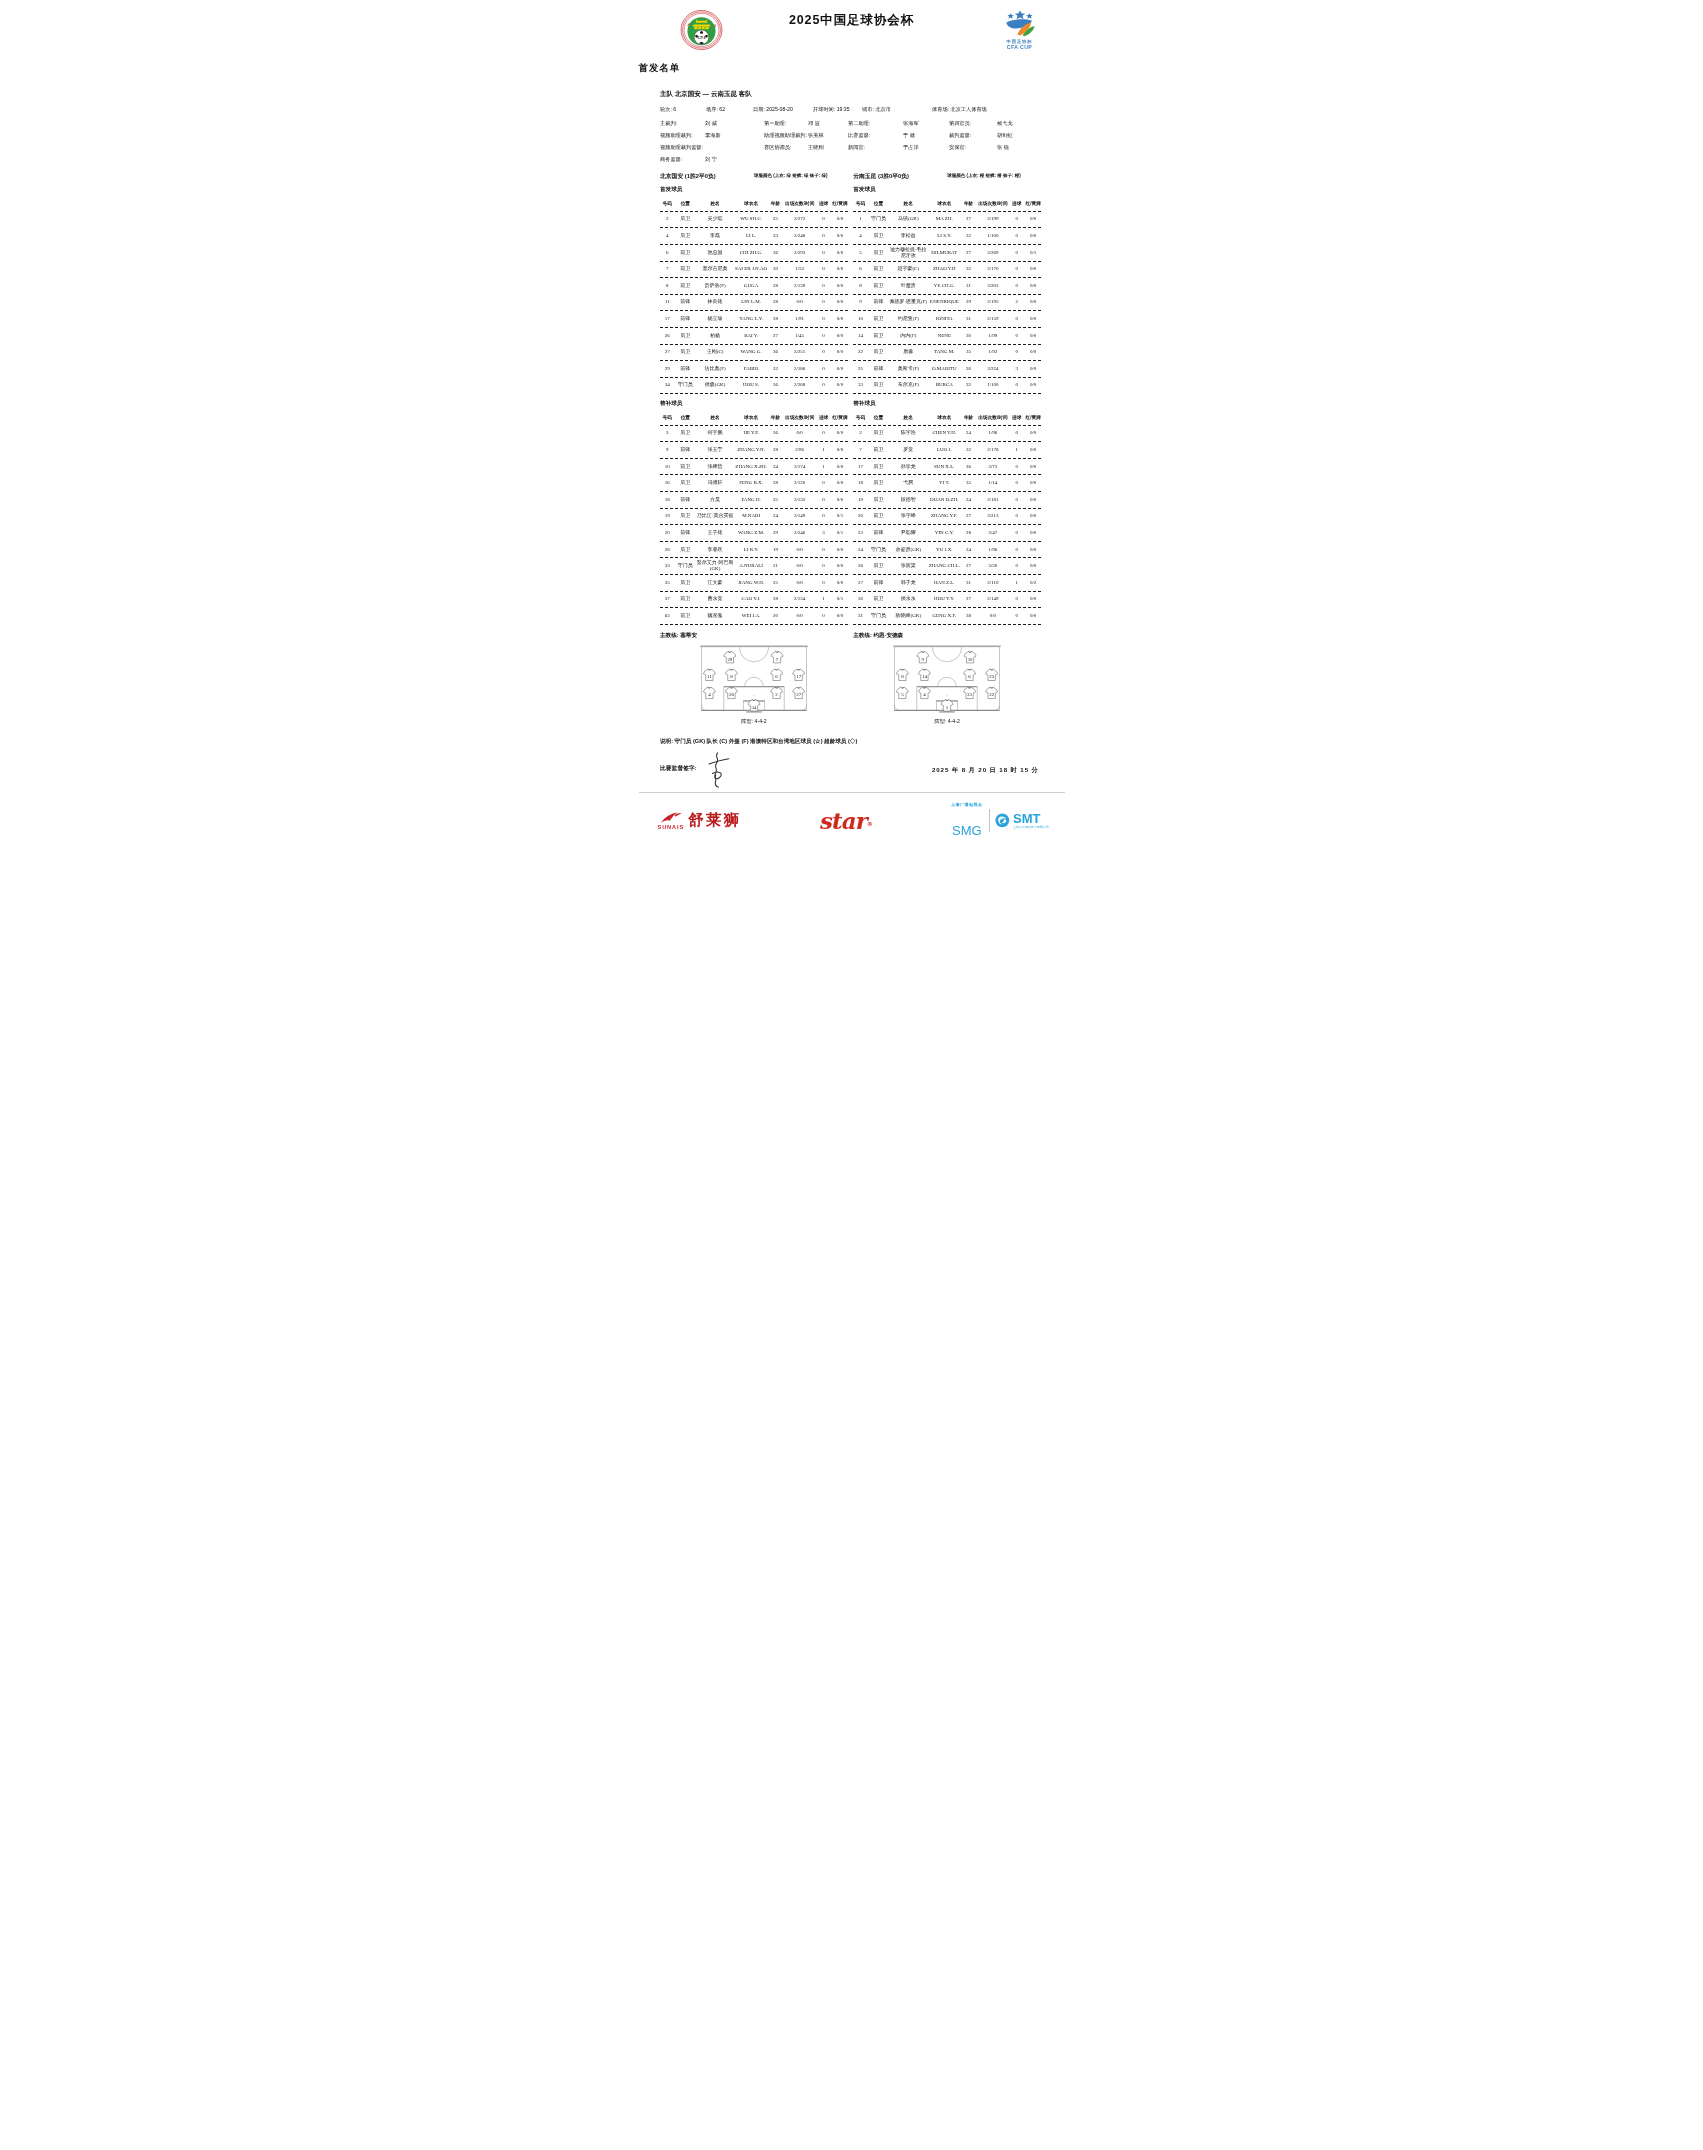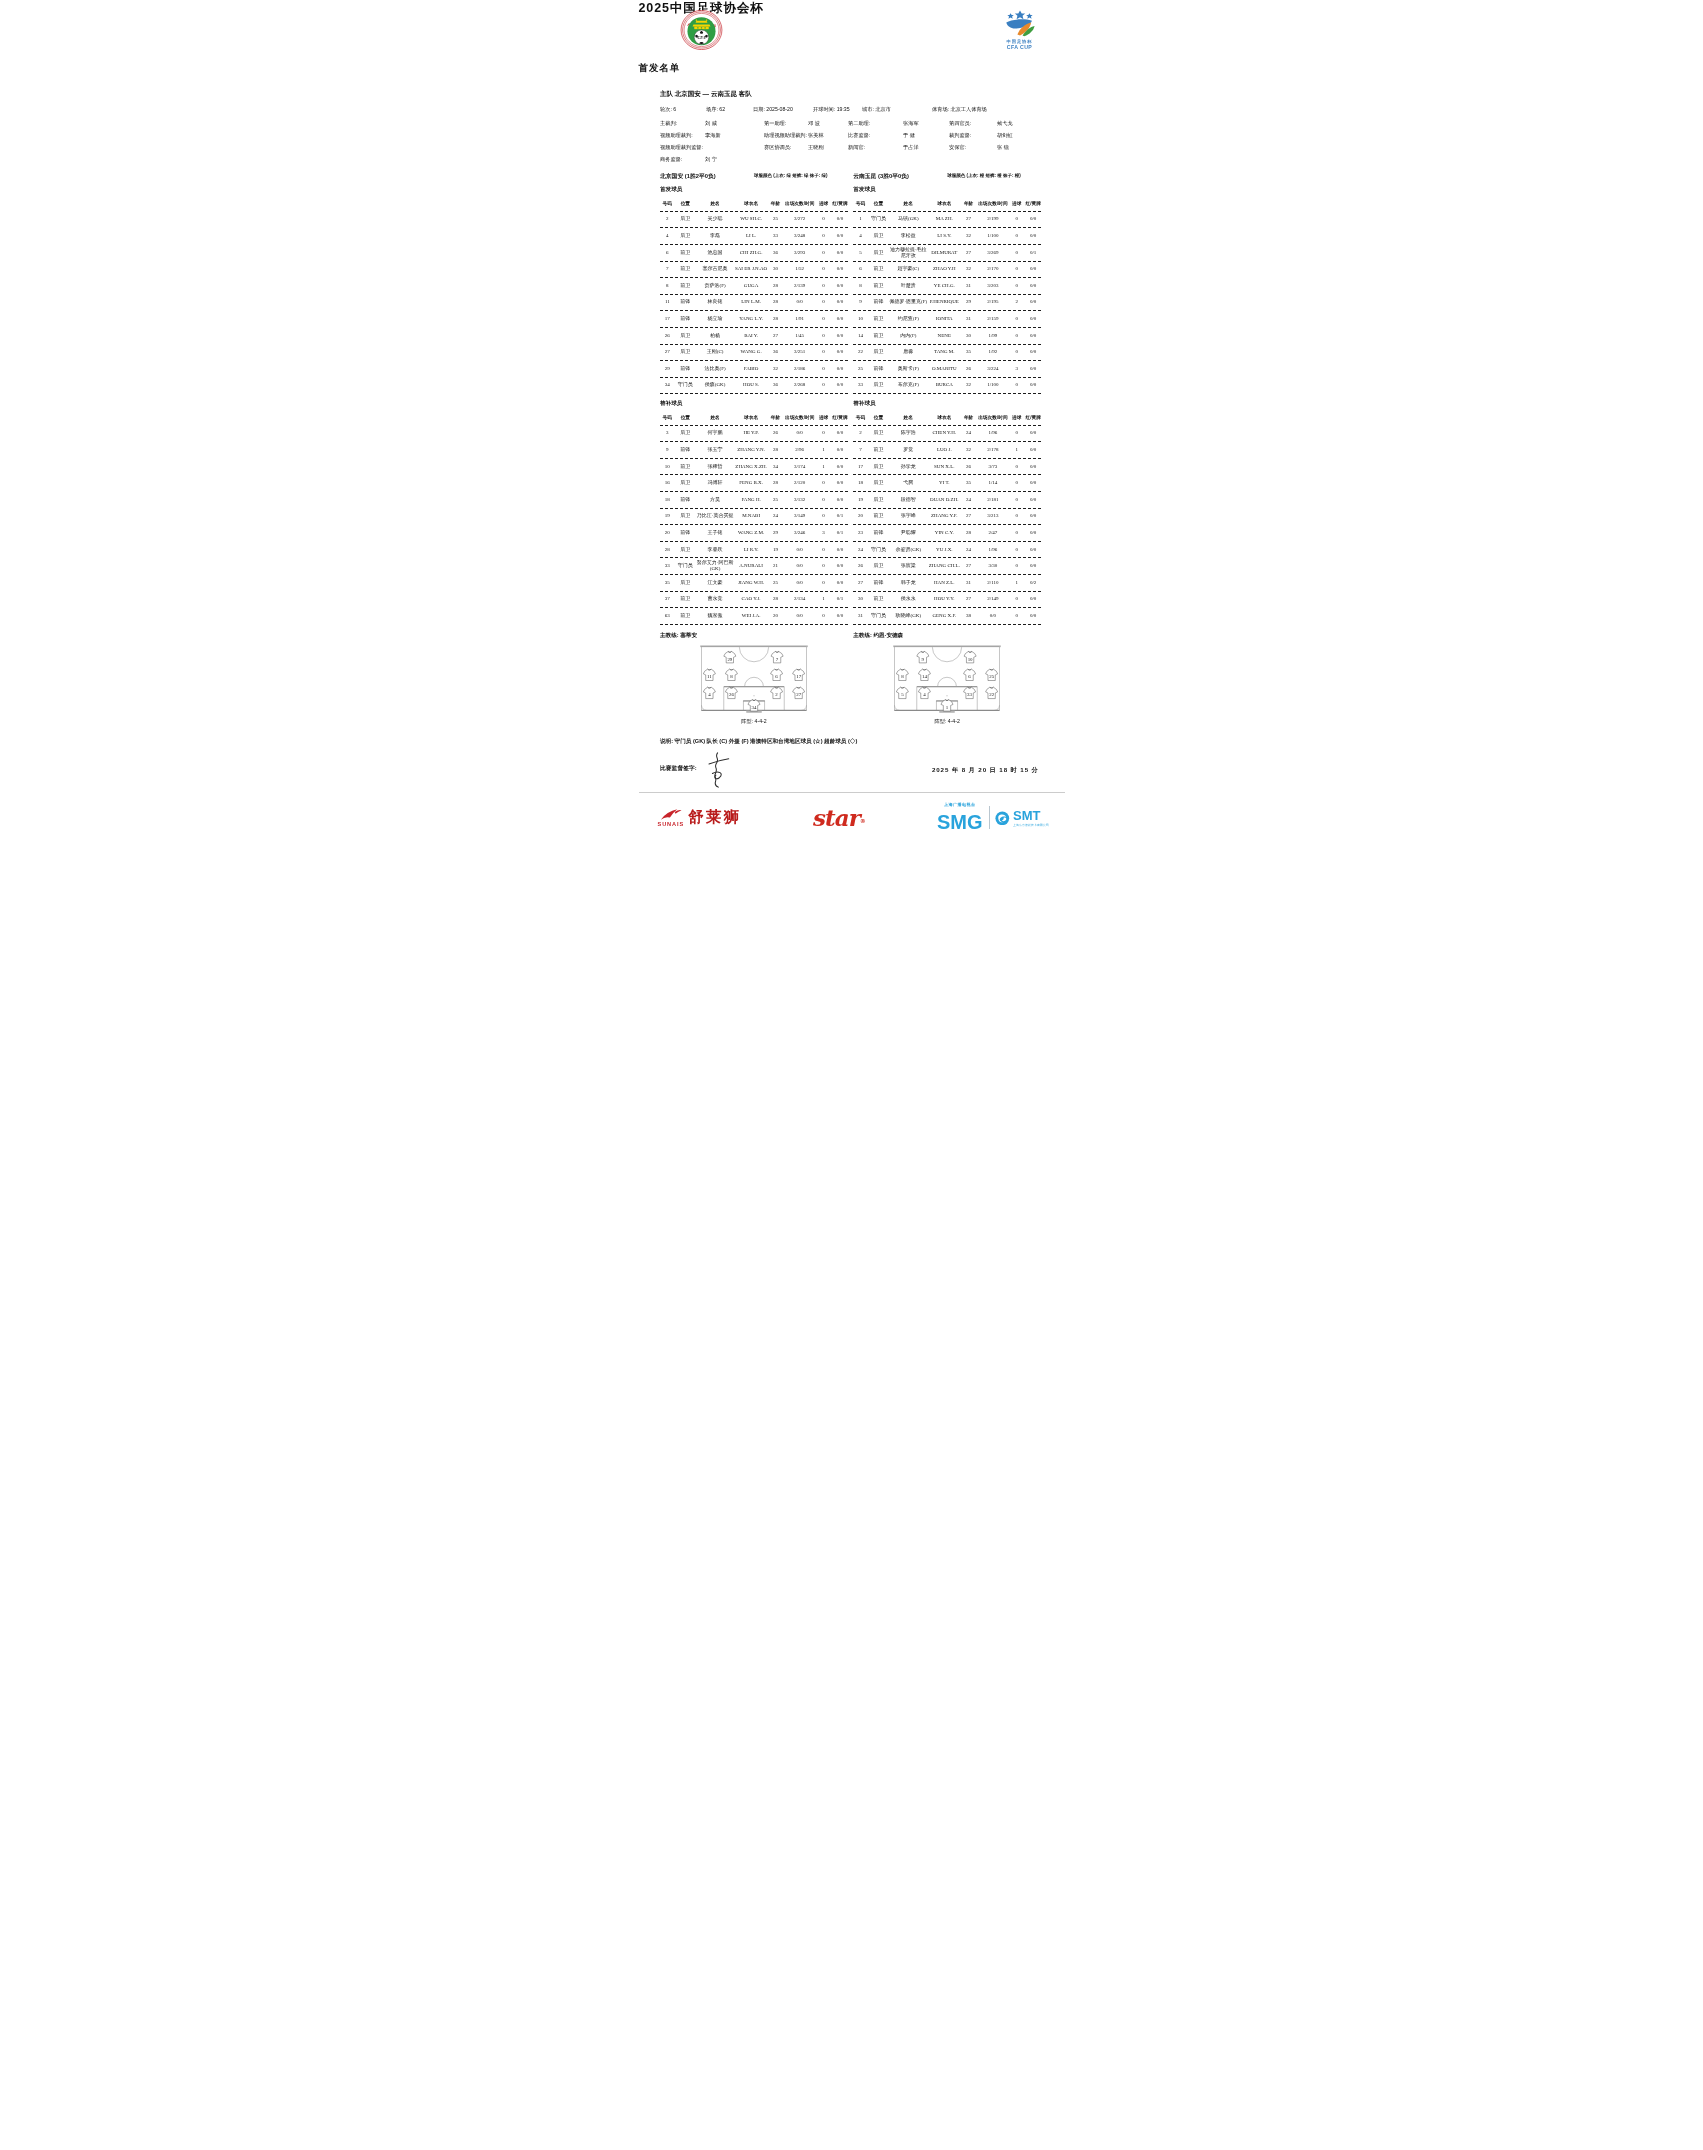--- a/index.html
+++ b/index.html
@@ -5,21 +5,21 @@
   html,body{margin:0;padding:0;background:#ffffff;}
   body{font-family:"Liberation Sans",sans-serif;color:#111;}
   .page{width:426px;margin:0 auto;position:relative;background:#fff;}
 
   
   .hdr{position:relative;height:52px;}
   .cfa-logo{position:absolute;left:41px;top:9.5px;}
   .cup-logo{position:absolute;right:25px;top:7.7px;text-align:center;color:#3a7fc1;}
   .cup-line1{font-size:4.3px;font-weight:bold;letter-spacing:0.9px;margin-top:0.4px;}
   .cup-line2{font-size:5.2px;font-weight:bold;letter-spacing:0.4px;}
-  .title{text-align:left;font-size:12.5px;font-weight:bold;letter-spacing:0.9px;}
+  .title{text-align:center;font-size:12.5px;font-weight:bold;letter-spacing:0.9px;padding-top:12px;}
   .subtitle{text-align:left;font-size:9.5px;font-weight:bold;letter-spacing:0.9px;margin-top:10.3px;}
 
   .content{padding:0 21.5px;}
   .teams-line{font-weight:bold;font-size:6.5px;margin-top:14.6px;}
   .info-row{display:grid;grid-template-columns:46px 47px 60px 49px 70px 1fr;margin-top:6.9px;font-size:5.2px;white-space:nowrap;}
   .officials{display:grid;grid-template-columns:45px 59px 44px 40px 55px 46px 48px 1fr;row-gap:5.2px;margin-top:6.9px;font-size:5.2px;white-space:nowrap;}
 
   
   .teams{display:flex;gap:5.2px;margin-top:8.6px;}
   .team-col{width:188px;}
@@ -46,21 +46,21 @@
   .sponsors{display:flex;align-items:center;justify-content:space-between;padding:10.3px 15.5px 14.6px 19px;}
   .sunais{display:flex;align-items:center;gap:4.3px;}
   .sunais-left{display:flex;flex-direction:column;align-items:center;line-height:1;}
   .sunais-word{color:#c8242b;font-weight:bold;font-size:5.6px;letter-spacing:0.9px;margin-top:0.9px;}
   .sunais-cn{color:#b91c1c;font-weight:bold;font-size:15.5px;letter-spacing:2.2px;}
   .star-logo{color:#cf2a1e;font-size:23px;font-weight:bold;font-style:italic;font-family:"DejaVu Serif",serif;letter-spacing:-0.9px;line-height:1;}
   .star-logo .reg{font-size:5.6px;font-style:normal;vertical-align:3.4px;letter-spacing:0;}
   .smg-block{display:flex;align-items:center;gap:6px;}
   .smg-left{display:flex;flex-direction:column;align-items:center;color:#29a3dc;line-height:1;}
   .smg-company{font-size:4.1px;font-weight:bold;letter-spacing:0.4px;}
-  .smg-abbr{font-size:20px;font-weight:bold;margin-top:5px;}
+  .smg-abbr{font-size:13px;font-weight:normal;margin-top:17px;}
   .smg-div{width:0.9px;height:23px;background:#b9c6cf;}
   .smt{display:flex;align-items:center;gap:3px;color:#29a3dc;}
   .smt-text{display:flex;flex-direction:column;line-height:1;}
   .smt-abbr{font-size:13px;font-weight:bold;}
   .smt-company{font-size:2.8px;margin-top:1.3px;letter-spacing:0.2px;}
 </style>
 </head>
 <body>
 
 <div class="page">

